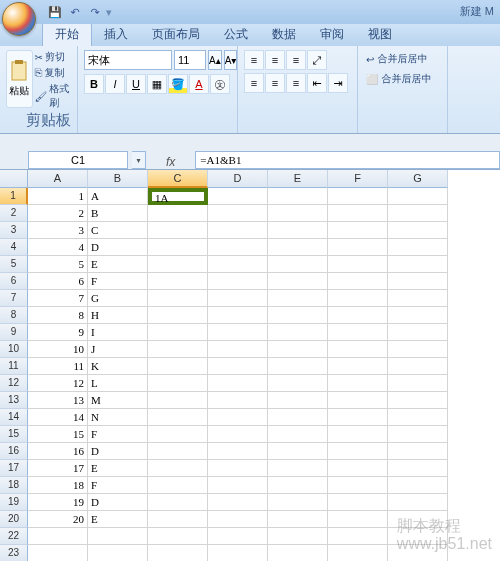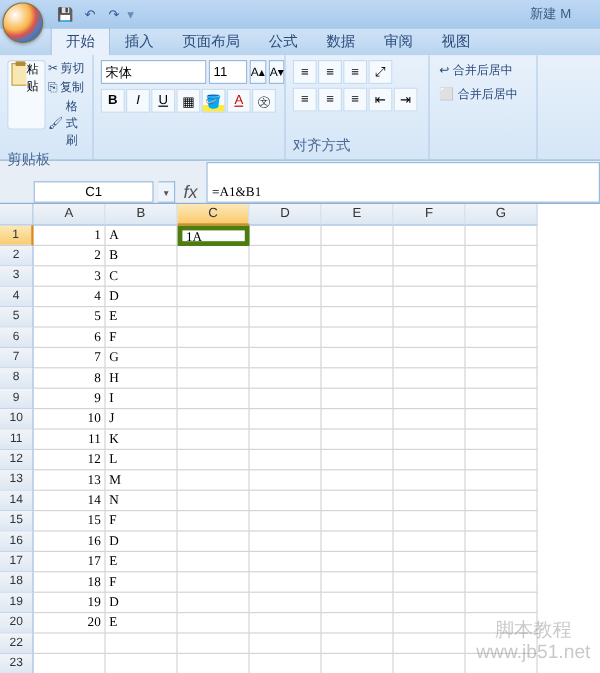--- a/index.html
+++ b/index.html
@@ -2,63 +2,63 @@
 <html><head>
 <meta charset="utf-8">
 <style>
 *{box-sizing:border-box;margin:0;padding:0;font-family:"Microsoft YaHei",SimSun,Arial,sans-serif}
 body{width:500px;height:561px;overflow:hidden;background:#cfe3f7;font-size:11px}
 .titlebar{height:24px;background:linear-gradient(#bed8f4,#a7c9ea);display:flex;align-items:center;padding:0 4px;gap:4px;position:relative}
 .office-btn{width:34px;height:34px;border-radius:50%;background:radial-gradient(circle at 30% 30%,#fff,#f7b64b 40%,#d9534f 55%,#4a7cbf 70%,#2a5a9a);border:1px solid #8a6d3b;position:absolute;top:2px;left:2px;z-index:10;box-shadow:0 1px 3px rgba(0,0,0,.3)}
 .qat{display:flex;gap:2px;margin-left:42px;align-items:center}
 .qat-btn{width:18px;height:18px;display:flex;align-items:center;justify-content:center;color:#3b5998}
 .qat-sep{width:8px;color:#6a8bb5}
-.doc-title{position:absolute;right:24px;top:4px;color:#3a5a85;font-size:11px}
+.doc-title{position:absolute;right:6px;top:4px;color:#3a5a85;font-size:11px}
 .tabs{height:22px;display:flex;align-items:flex-end;padding-left:42px;background:linear-gradient(#cfe3f7,#b9d4ef)}
 .tab{padding:3px 12px;color:#2a4a7a;font-size:12px;cursor:pointer}
 .tab.active{background:#e8f1fb;border-radius:3px 3px 0 0;border:1px solid #9bb9dd;border-bottom:none}
 .ribbon{height:88px;background:linear-gradient(#e8f1fb,#d5e6f7);border-bottom:1px solid #8faed0;display:flex}
 .group{border-right:1px solid #b5cde6;padding:4px 6px 2px;display:flex;flex-direction:column;justify-content:space-between}
-.group-label{text-align:left;font-size:12px;color:#4a6a95;padding:1px 0}
+.group-label{text-align:right;font-size:15px;color:#4a6a95;padding:1px 0}
 .clip{width:78px}
 .paste{display:flex;gap:2px}
-.paste-big{width:32px;height:58px;display:flex;justify-content:center;border:1px solid #c8dbef;background:#f5faff;border-radius:3px}
+.paste-big{width:32px;height:58px;display:flex;flex-direction:column;align-items:center;justify-content:center;border:1px solid #c8dbef;background:#f5faff;border-radius:3px}
 .paste-big svg{margin-bottom:2px}
 .clip-btns{display:flex;flex-direction:column;gap:2px}
 .clip-btn{display:flex;align-items:center;gap:2px;font-size:10px;color:#2a4a7a}
 .font-group{width:160px}
 .font-row1{display:flex;gap:2px;margin-bottom:4px}
 .font-sel{border:1px solid #9bb9dd;background:#fff;height:20px;font-size:11px;padding:0 3px}
 .fname{width:88px}
 .fsize{width:32px}
 .font-btn{width:16px;height:20px;border:1px solid #9bb9dd;background:#f5faff;display:flex;align-items:center;justify-content:center;font-size:10px}
 .font-row2{display:flex;gap:1px}
 .fbtn{width:20px;height:20px;border:1px solid #c8dbef;background:#f5faff;display:flex;align-items:center;justify-content:center;font-size:11px}
 .align-group{width:120px}
 .align-row{display:flex;gap:1px;margin-bottom:3px}
 .abtn{width:20px;height:20px;border:1px solid #c8dbef;background:#f5faff;display:flex;align-items:center;justify-content:center}
 .wrap-btns{display:flex;flex-direction:column;gap:2px}
 .wrap-btn{display:flex;align-items:center;gap:3px;font-size:10px;color:#2a4a7a;padding:2px}
 .fxbar{height:36px;background:#e8eef5;border-bottom:1px solid #8faed0;display:flex;align-items:flex-end}
 .namebox{width:100px;height:18px;border:1px solid #9bb9dd;background:#fff;margin:0 4px 0 28px;text-align:center;font-size:11px;line-height:16px}
 .namebox-dd{width:14px;height:18px;border:1px solid #9bb9dd;border-left:none;background:#eef4fb;display:flex;align-items:center;justify-content:center;font-size:8px;color:#555}
-.fx{margin:0 7px;font-style:italic;color:#555;font-size:15px}
-.formula{flex:1;height:18px;border:1px solid #9bb9dd;background:#fff;padding:16px 4px;font-size:11px;font-family:SimSun;line-height:16px}
+.fx{margin:0 20px;font-style:italic;color:#555;font-size:12px}
+.formula{flex:1;height:18px;border:1px solid #9bb9dd;background:#fff;padding:0 4px;font-size:11px;font-family:SimSun;line-height:16px}
 .grid{position:relative;background:#fff}
 .hrow{display:flex;height:18px}
 .corner{width:28px;background:linear-gradient(#f0f4f9,#dde7f2);border-right:1px solid #9bb9dd;border-bottom:1px solid #9bb9dd}
 .colh{width:60px;background:linear-gradient(#f0f4f9,#dde7f2);border-right:1px solid #c5d4e6;border-bottom:1px solid #9bb9dd;text-align:center;font-size:11px;line-height:17px;color:#333}
 .colh.sel{background:linear-gradient(#fde8b8,#f9cb6f);border-bottom:2px solid #d88b1f}
 .row{display:flex;height:17px}
 .rowh{width:28px;background:linear-gradient(#f0f4f9,#dde7f2);border-right:1px solid #9bb9dd;border-bottom:1px solid #c5d4e6;text-align:center;font-size:10px;line-height:16px;color:#333}
 .rowh.sel{background:linear-gradient(#fde8b8,#f9cb6f);border-right:2px solid #d88b1f}
 .cell{width:60px;border-right:1px solid #d4d4d4;border-bottom:1px solid #d4d4d4;font-size:11px;line-height:16px;padding:0 3px;font-family:SimSun;text-align:right}
 .cell.tl{text-align:left}
 .cell.active{border:4px solid #4d7c0f;line-height:13px}
-.wm{position:absolute;bottom:8px;right:8px;color:rgba(100,100,100,.35);font-size:16px;pointer-events:none;text-align:center;line-height:18px}
+.wm{position:absolute;bottom:8px;right:8px;color:rgba(100,100,100,.35);font-size:16px;pointer-events:none;text-align:left;line-height:18px}
 </style>
 </head>
 <body>
 
 <div class="titlebar">
   <div class="office-btn"></div>
   <div class="qat">
     <span class="qat-btn">💾</span>
     <span class="qat-btn">↶</span>
     <span class="qat-btn">↷</span>
@@ -144,21 +144,20 @@
         </div>
         <div class="align-row">
           <div class="abtn">≡</div>
           <div class="abtn">≡</div>
           <div class="abtn">≡</div>
           <div class="abtn">⇤</div>
           <div class="abtn">⇥</div>
         </div>
       </div>
     </div>
-    <div class="group-label">对齐方式</div>
   </div>
 
   <div class="group" style="width:90px">
     <div class="wrap-btns">
       <div class="wrap-btn">
           <span>↩</span>
           <span>合并后居中</span>
         </div>
       <div class="wrap-btn">
           <span>⬜</span>

